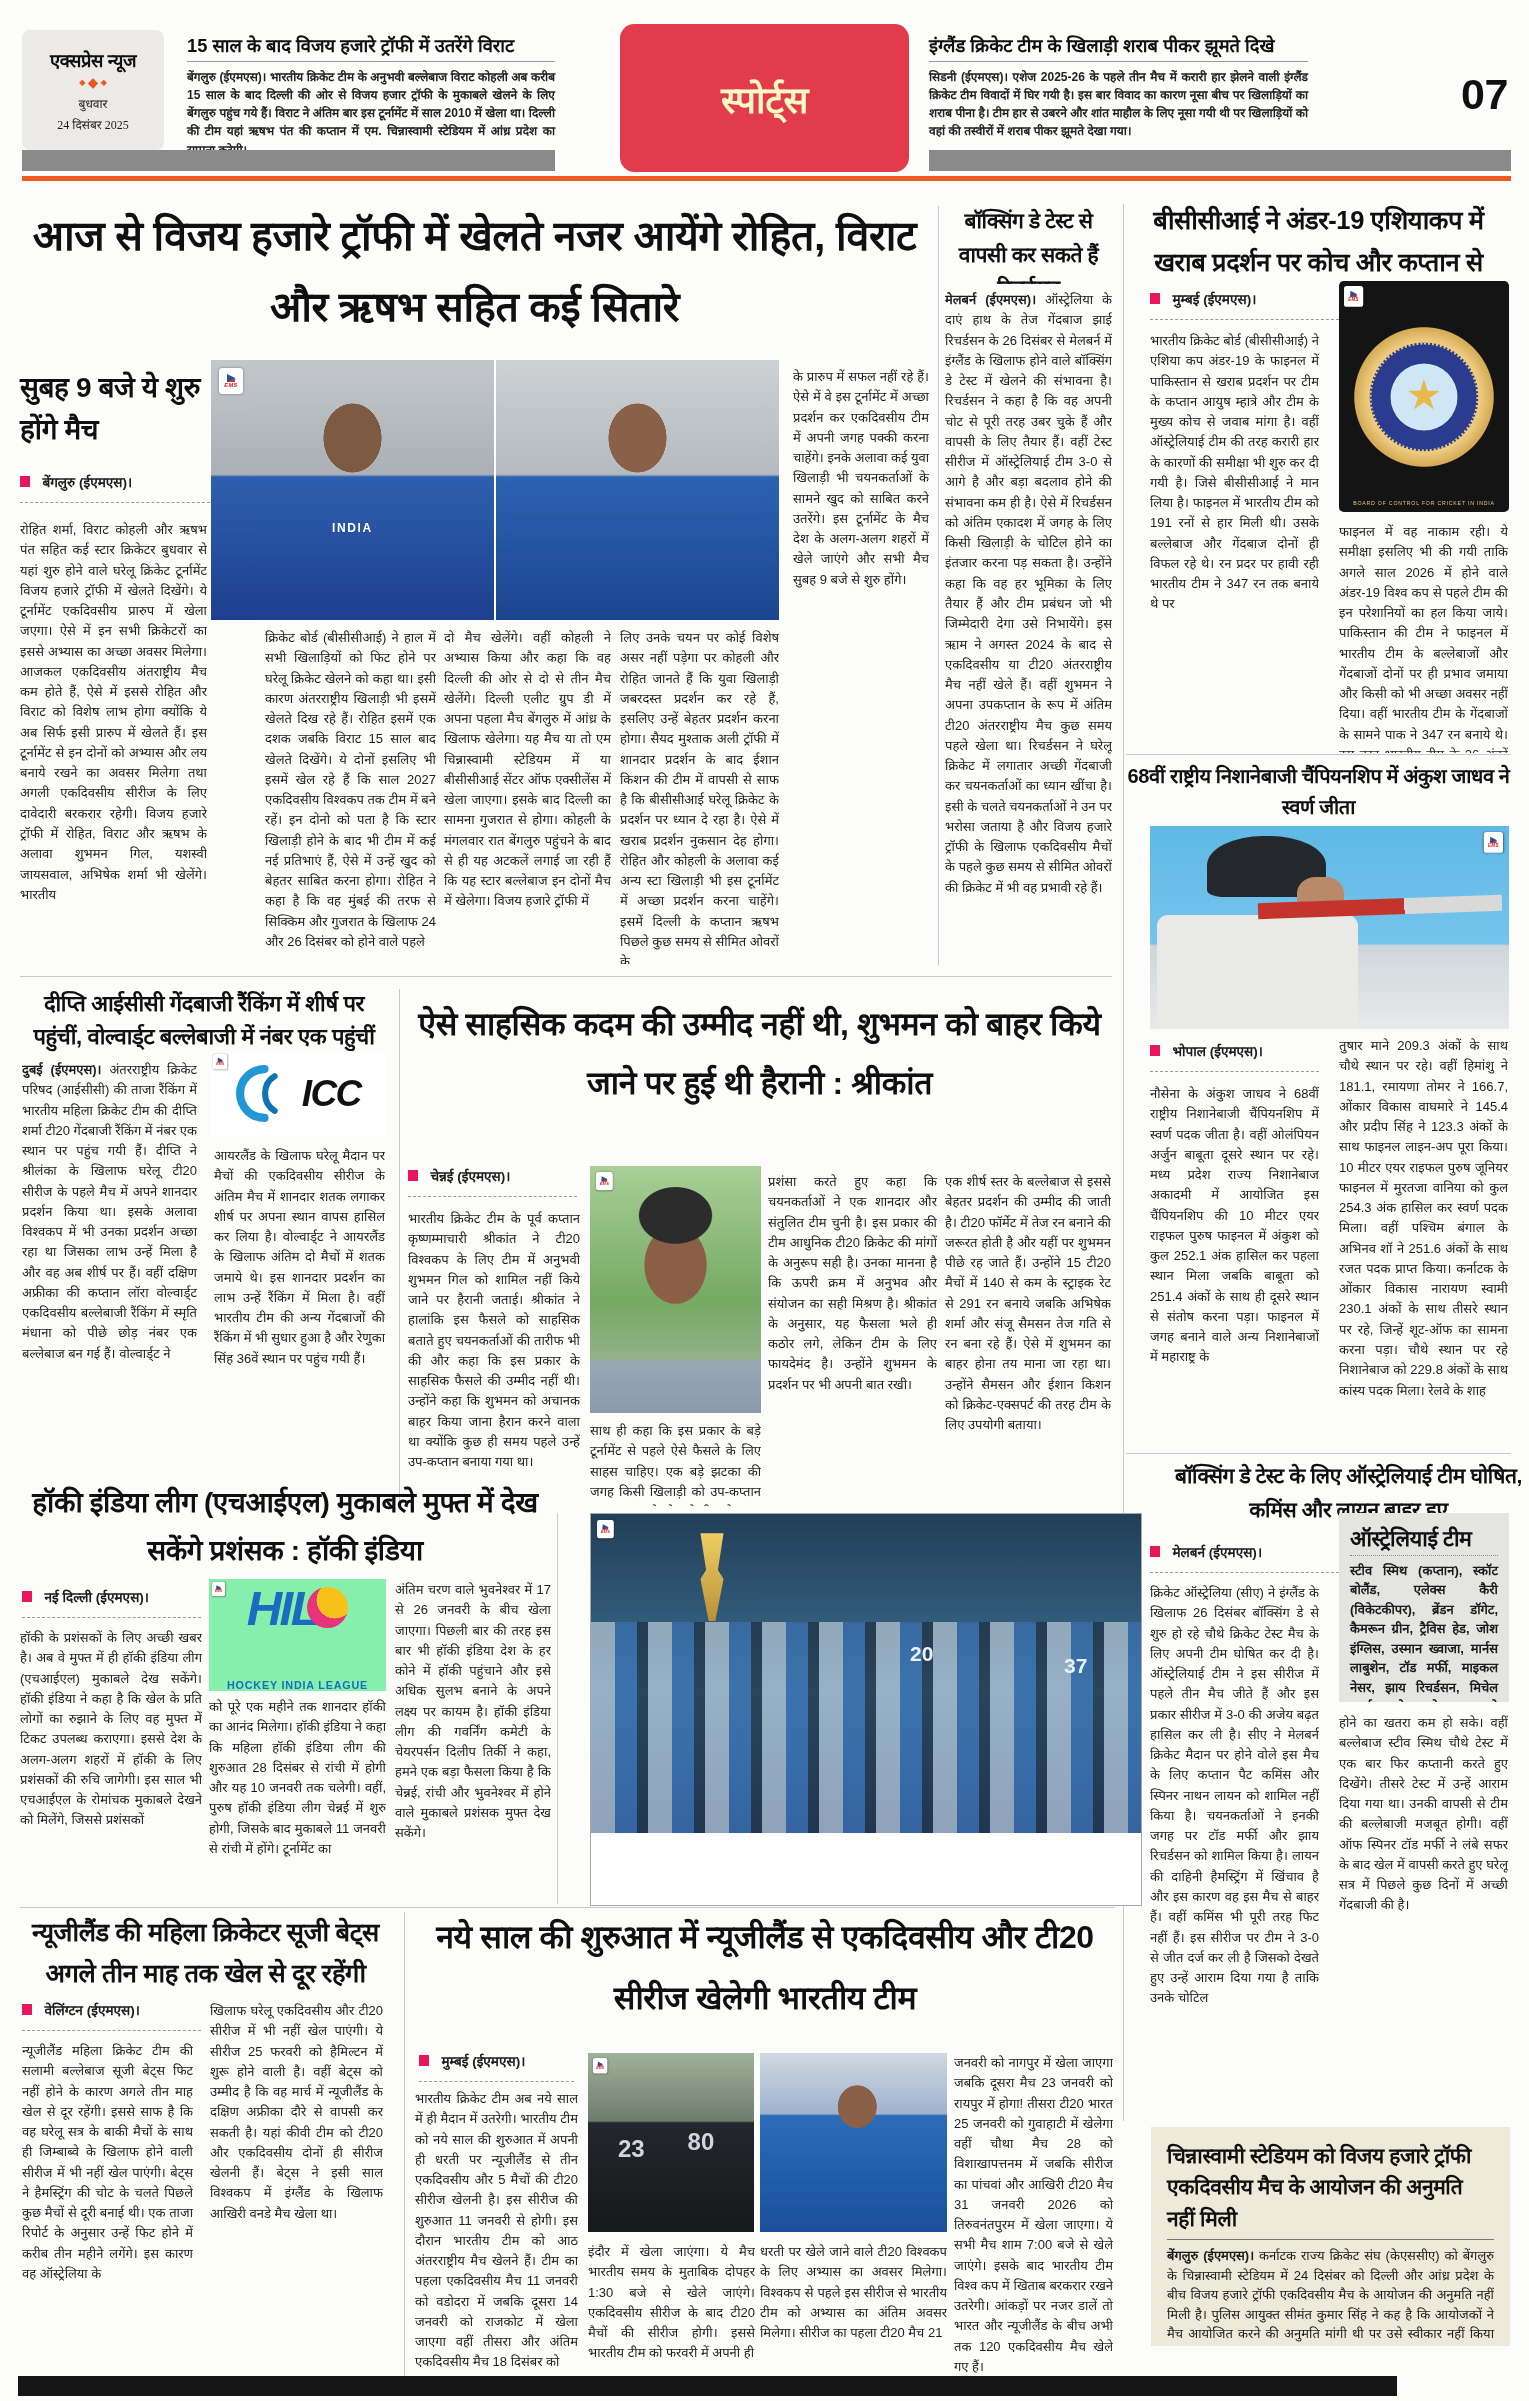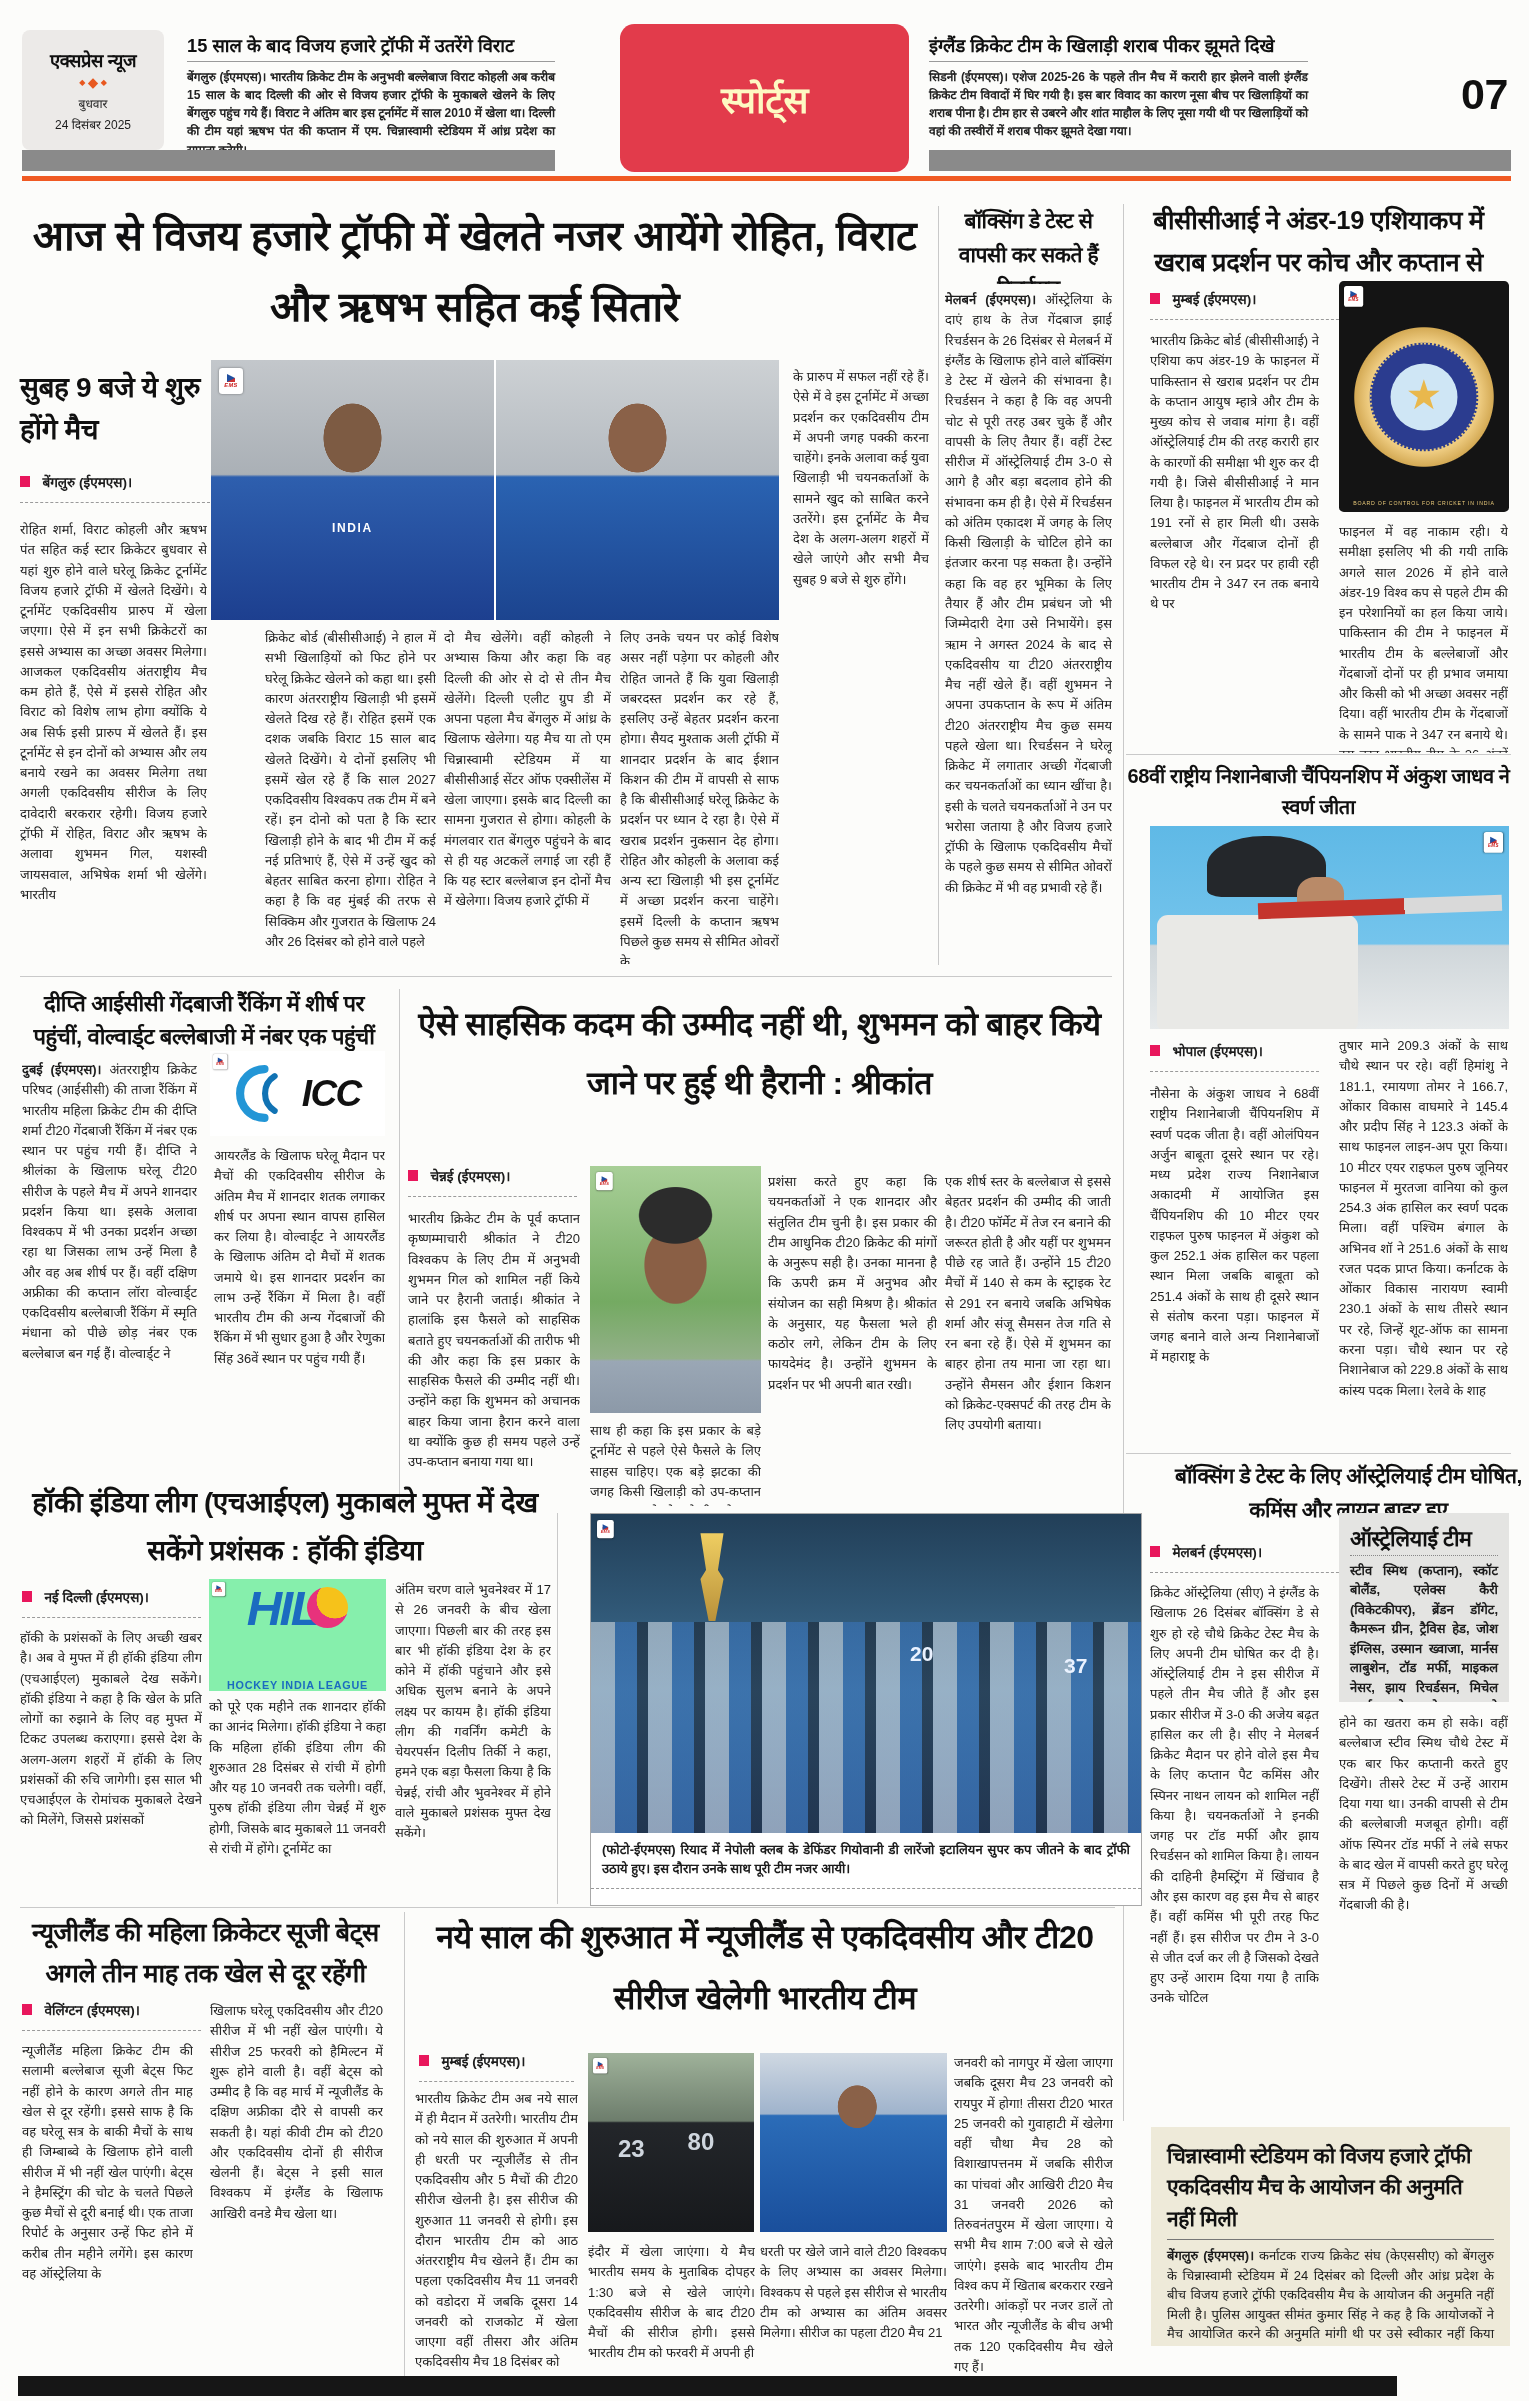--- a/index.html
+++ b/index.html
@@ -29,21 +29,21 @@
 <body>
 
 <div class="abs" style="left:22px;top:30px;width:142px;height:120px;background:#eceae8;border-radius:8px;display:flex;flex-direction:column;align-items:center;justify-content:center;gap:4.8px;">
   <div class="hl" style="font-size:18.3px;">एक्सप्रेस न्यूज</div>
   <div style="color:#e8581f;line-height:1;display:flex;align-items:center;gap:2.4px;">
     <span style="font-size:8px;">◆</span>
       <span style="font-size:13.6px;">◆</span>
       <span style="font-size:8px;">◆</span>
   </div>
   <div style="font-size:12px;">बुधवार</div>
-  <div style="font-size:12px;">24 दिसंबर 2025</div>
+  <div style="font-size:12px;font-family:Liberation Serif, serif;">24 दिसंबर 2025</div>
 </div>
 
 <div class="abs" style="left:187px;top:32px;width:368px;">
   <h2 class="brief-h">15 साल के बाद विजय हजारे ट्रॉफी में उतरेंगे विराट</h2>
   <p class="brief-b">बेंगलुरु (ईएमएस)। भारतीय क्रिकेट टीम के अनुभवी बल्लेबाज विराट कोहली अब करीब 15 साल के बाद दिल्ली की ओर से विजय हजार ट्रॉफी के मुकाबले खेलने के लिए बेंगलुरु पहुंच गये हैं। विराट ने अंतिम बार इस टूर्नामेंट में साल 2010 में खेला था। दिल्ली की टीम यहां ऋषभ पंत की कप्तान में एम. चिन्नास्वामी स्टेडियम में आंध्र प्रदेश का सामना करेगी।</p>
 </div>
 
 <div class="abs" style="left:620px;top:24px;width:289px;height:148px;background:#e23b4b;border-radius:14.4px;display:flex;align-items:center;justify-content:center;">
   <span class="hl" style="color:#fef9c3;font-size:37px;">स्पोर्ट्स</span>
 </div>
@@ -237,21 +237,20 @@
          background:repeating-linear-gradient(90deg,#dfe6ee 0 24px,#3a76c0 24px 46px,#18212e 46px 57px);"></div>
     <div style="position:absolute;left:19%;top:6%;width:33px;height:88px;background:linear-gradient(180deg,#efce62,#b9913a);
          clip-path:polygon(15% 0,85% 0,68% 42%,85% 52%,60% 100%,40% 100%,15% 52%,32% 42%);"></div>
     <span style="position:absolute;left:58%;top:40%;color:#eaf2ff;font-weight:700;font-size:21px;">20</span>
     <span style="position:absolute;left:86%;top:44%;color:#eaf2ff;font-weight:700;font-size:21px;">37</span>
     <div class="ems" style="left:6.4px;top:6.4px;transform:scale(.7);transform-origin:top left;">
         <i></i>
         <b>EMS</b>
       </div>
   </div>
-  <div class="caption">(फोटो-ईएमएस) रियाद में नेपोली क्लब के डेफिंडर गियोवानी डी लारेंजो इटालियन सुपर कप जीतने के बाद ट्रॉफी उठाये हुए। इस दौरान उनके साथ पूरी टीम नजर आयी।</div>
 </div>
 
 <div class="rule-h" style="left:20px;top:1907px;width:1095px;"></div>
 
 <div class="abs hl center" style="left:20px;top:1912px;width:371px;height:81px;font-size:25.5px;line-height:1.6;overflow:hidden;">न्यूजीलैंड की महिला क्रिकेटर सूजी बेट्स अगले तीन माह तक खेल से दूर रहेंगी</div>
 <div class="byline" style="left:22px;top:2000px;width:179px;">
   <span class="sq"></span>
   <span>वेलिंग्टन (ईएमएस)।</span>
 </div>
 <div class="col" style="left:22px;top:2041px;width:171px;height:343px;">न्यूजीलैंड महिला क्रिकेट टीम की सलामी बल्लेबाज सूजी बेट्स फिट नहीं होने के कारण अगले तीन माह खेल से दूर रहेंगी। इससे साफ है कि वह घरेलू सत्र के बाकी मैचों के साथ ही जिम्बाब्वे के खिलाफ होने वाली सीरीज में भी नहीं खेल पाएंगी। बेट्स ने हैमस्ट्रिंग की चोट के चलते पिछले कुछ मैचों से दूरी बनाई थी। एक ताजा रिपोर्ट के अनुसार उन्हें फिट होने में करीब तीन महीने लगेंगे। इस कारण वह ऑस्ट्रेलिया के</div>

